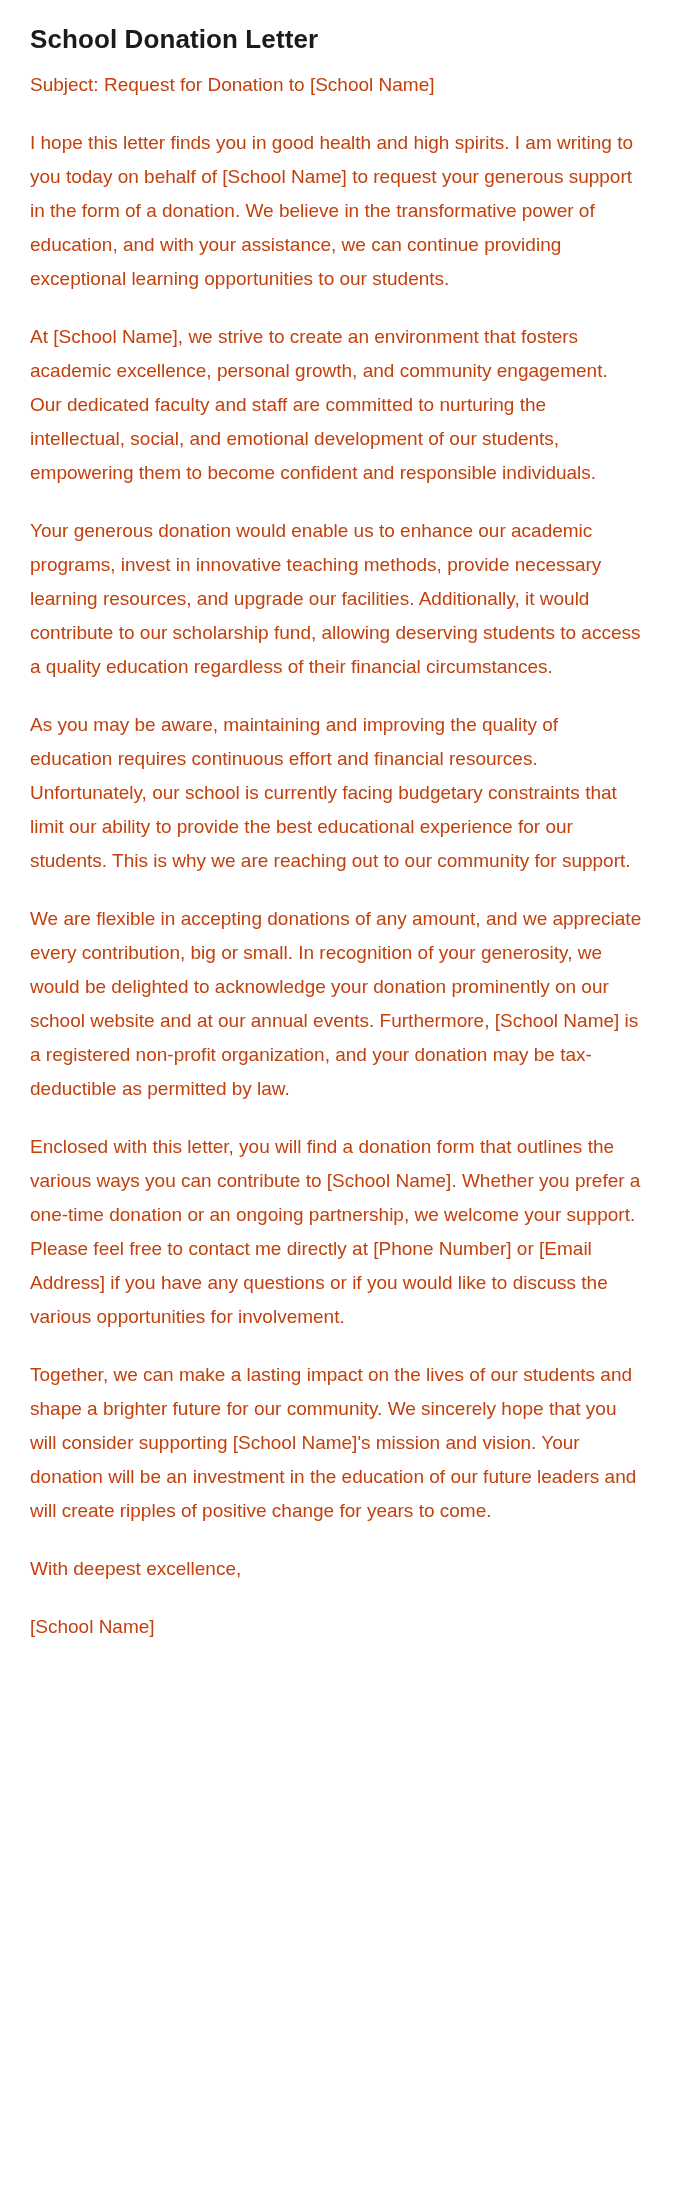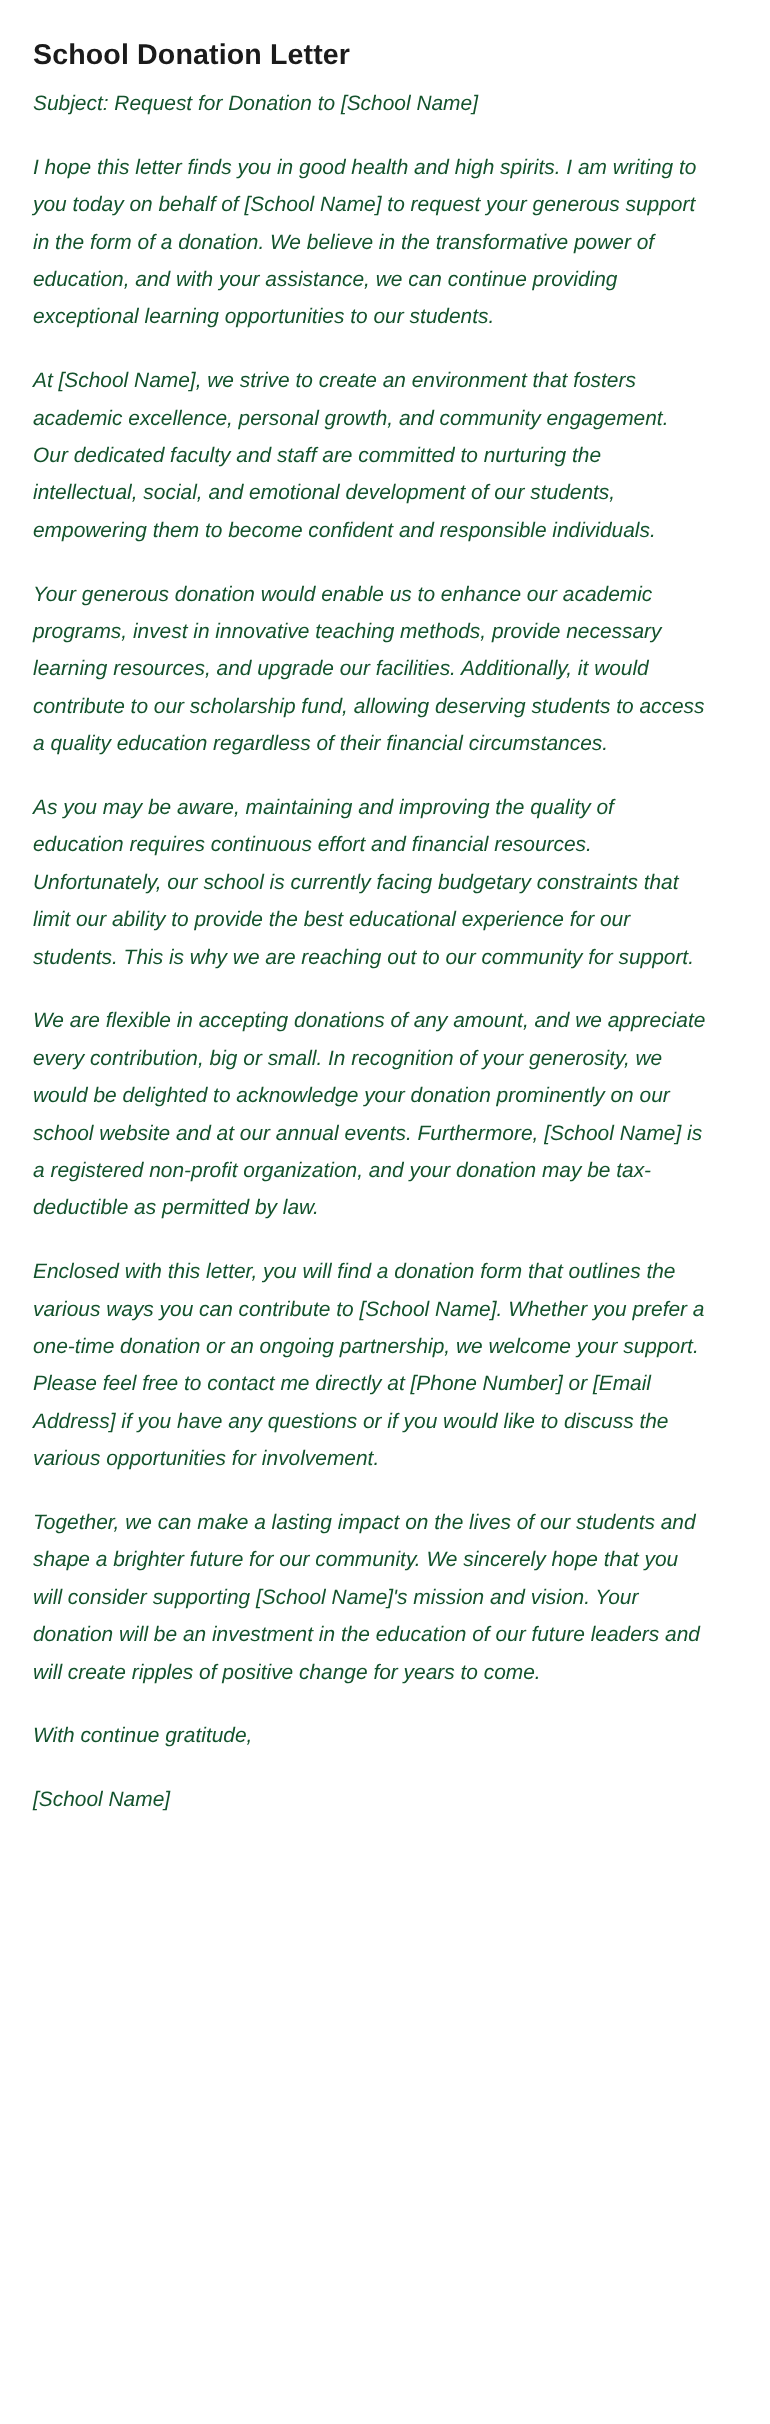--- a/index.html
+++ b/index.html
@@ -10,39 +10,38 @@
   body {
     width: 700px;
     min-height: 2204px;
     font-family: "Liberation Sans", sans-serif;
     color: #212121;
     -webkit-font-smoothing: antialiased;
   }
   .letter-page {
     box-sizing: border-box;
     width: 700px;
-    padding: 32px 56px 40px 30px;
+    padding: 22px 56px 40px 30px;
   }
   .letter-title {
     font-size: 26px;
     font-weight: 700;
     color: #1b1b1b;
     line-height: 34px;
     margin: 0 0 12px 0;
     letter-spacing: 0.1px;
   }
   .letter-body p {
     font-size: 19px;
     line-height: 34px;
     font-weight: 400;
-    color: #14532d;
+    color: #c2410c;
     margin: 0 0 24px 0;
     max-width: 614px;
     letter-spacing: 0px;
-    font-style: italic;
   }
   .letter-body p:last-child {
     margin-bottom: 0;
     margin-top: 16px;
   }
 </style>
 </head>
 <body>
 
 <div class="letter-page">
@@ -60,19 +59,19 @@
 
     <p>As you may be aware, maintaining and improving the quality of education requires continuous effort and financial resources. Unfortunately, our school is currently facing budgetary constraints that limit our ability to provide the best educational experience for our students. This is why we are reaching out to our community for support.</p>
 
     <p>We are flexible in accepting donations of any amount, and we appreciate every contribution, big or small. In recognition of your generosity, we would be delighted to acknowledge your donation prominently on our school website and at our annual events. Furthermore, [School Name] is a registered non-profit organization, and your donation may be tax-deductible as permitted by law.</p>
 
     <p>Enclosed with this letter, you will find a donation form that outlines the various ways you can contribute to [School Name]. Whether you prefer a one-time donation or an ongoing partnership, we welcome your support. Please feel free to contact me directly at [Phone Number] or [Email Address] if you have any questions or if you would like to discuss the various opportunities for involvement.</p>
 
     <p>Together, we can make a lasting impact on the lives of our students and shape a brighter future for our community. We sincerely hope that you will consider supporting [School Name]'s mission and vision. Your donation will be an investment in the education of our future leaders and will create ripples of positive change for years to come.</p>
 
 
-    <p>With continue gratitude,</p>
+    <p>With deepest excellence,</p>
 
 
 
     <p>[School Name]</p>
   </div>
 </div>
 
 </body></html>

